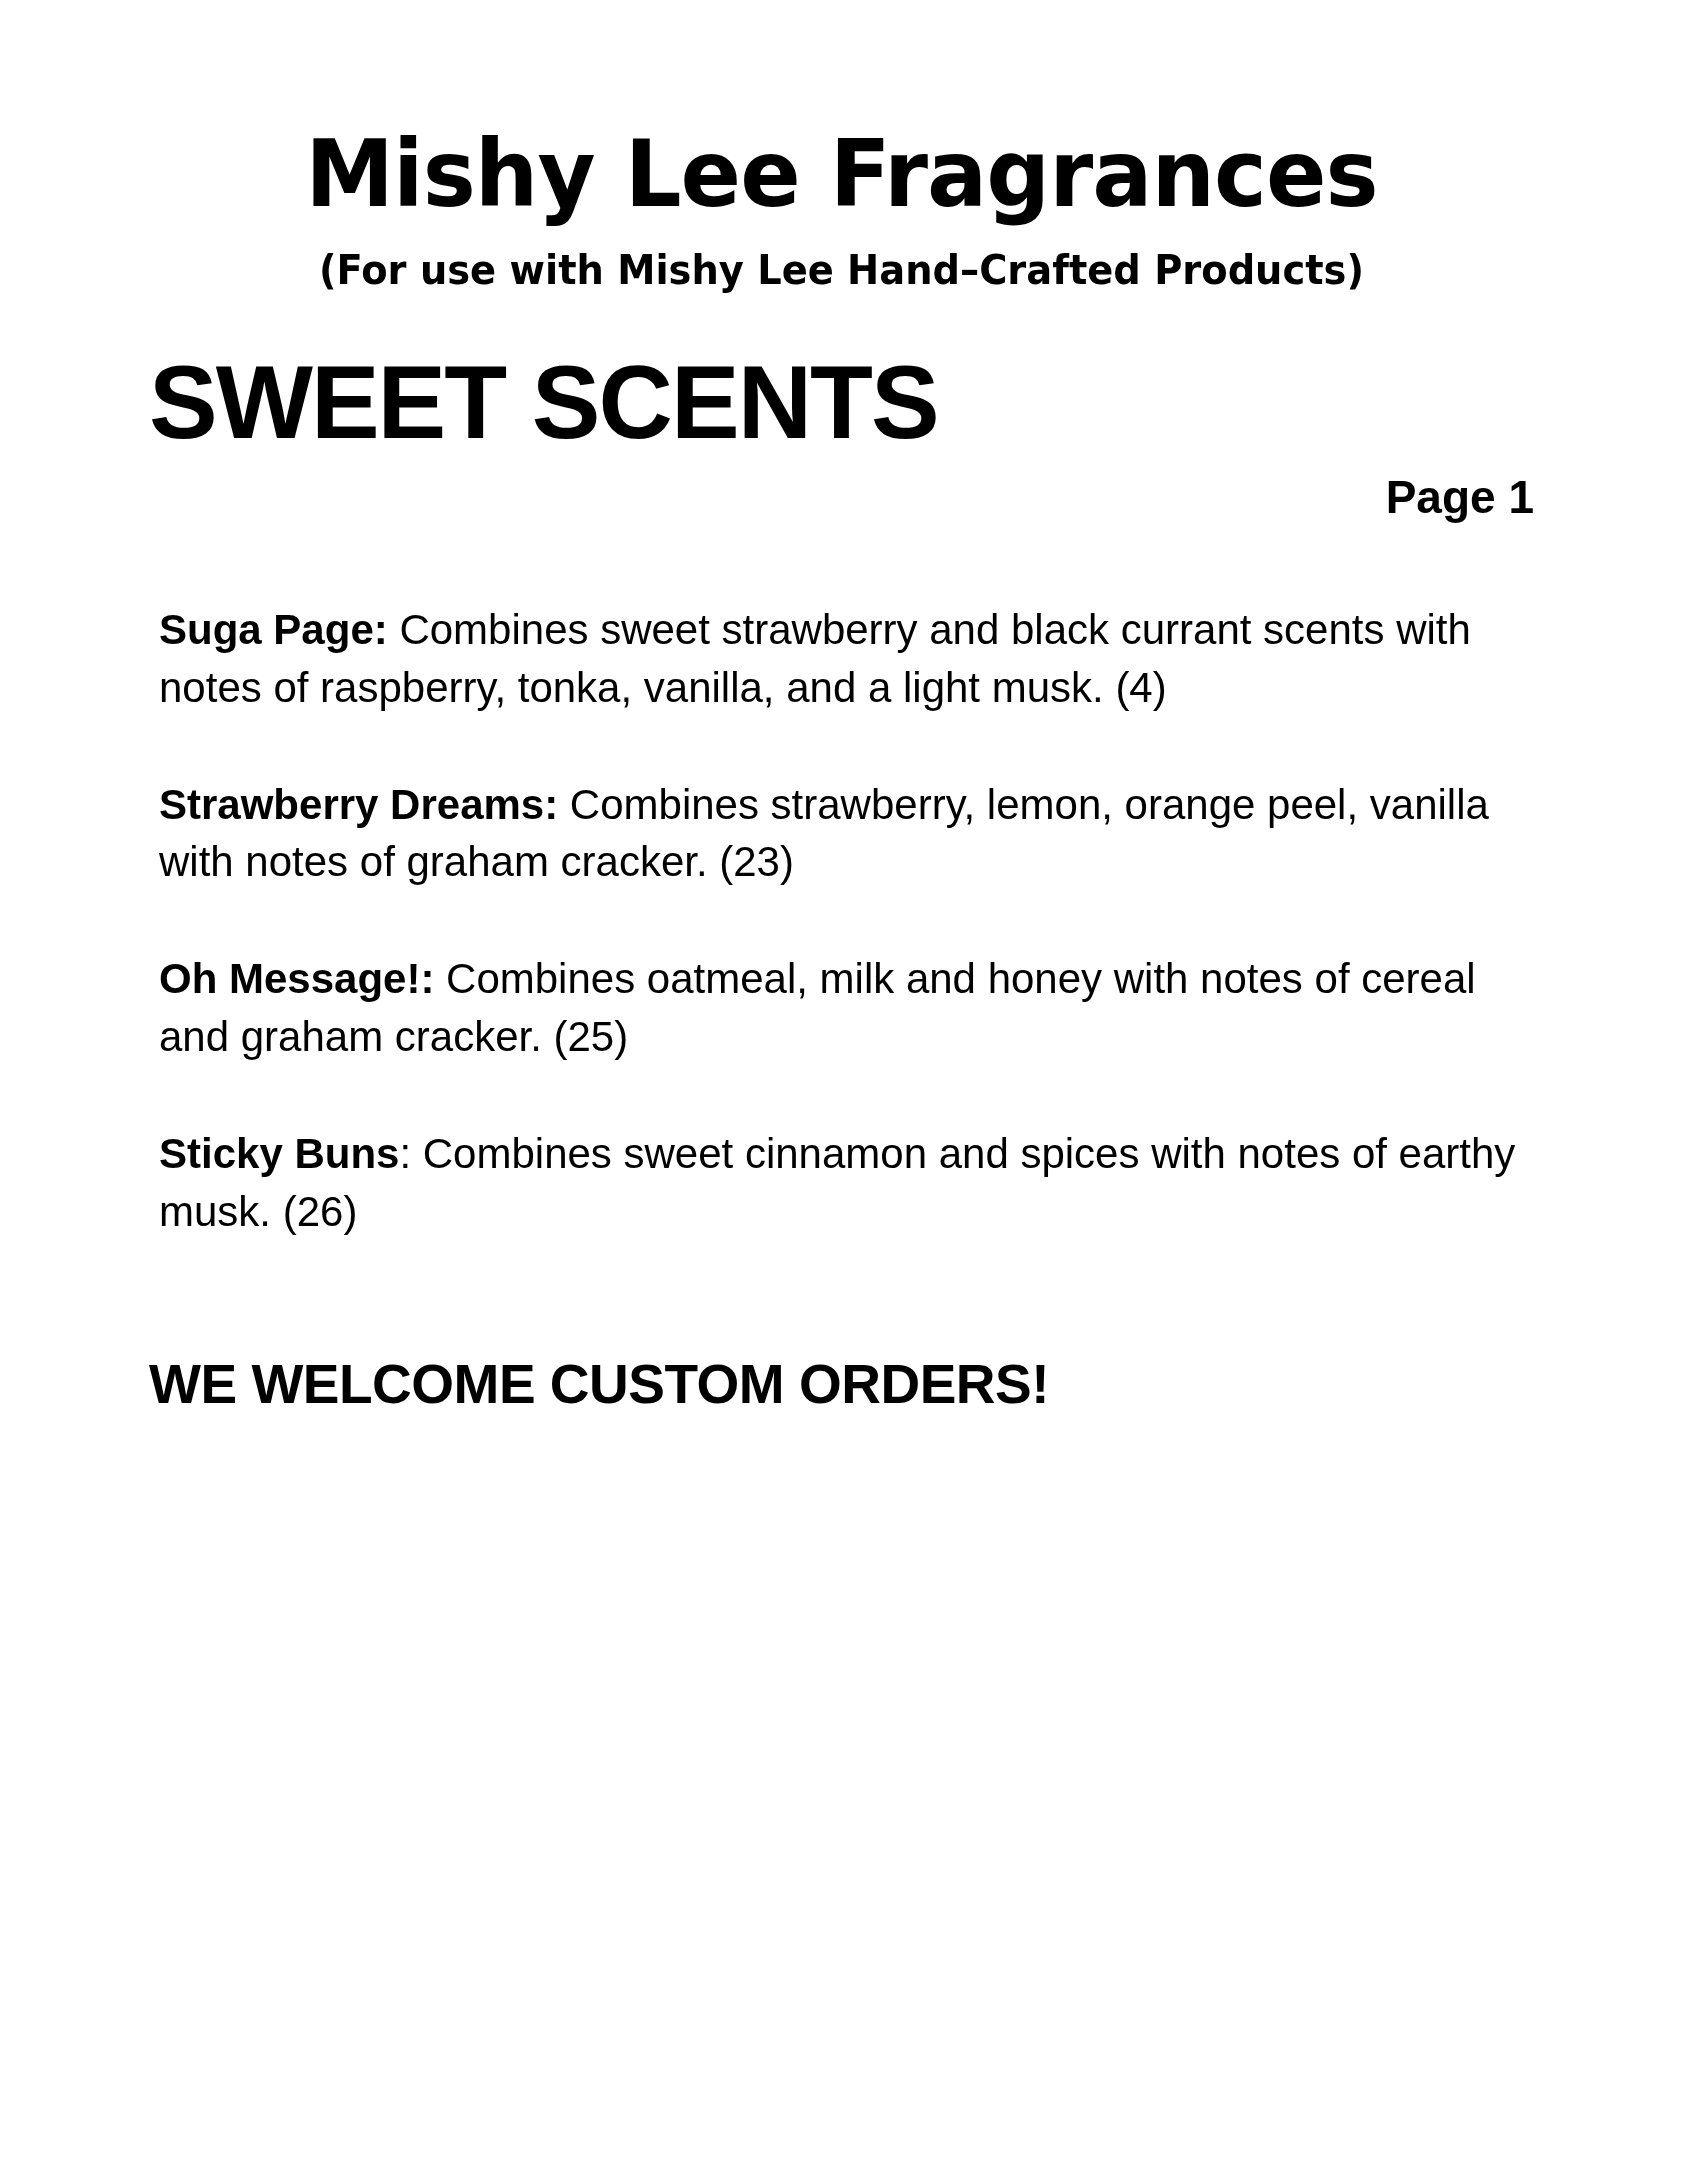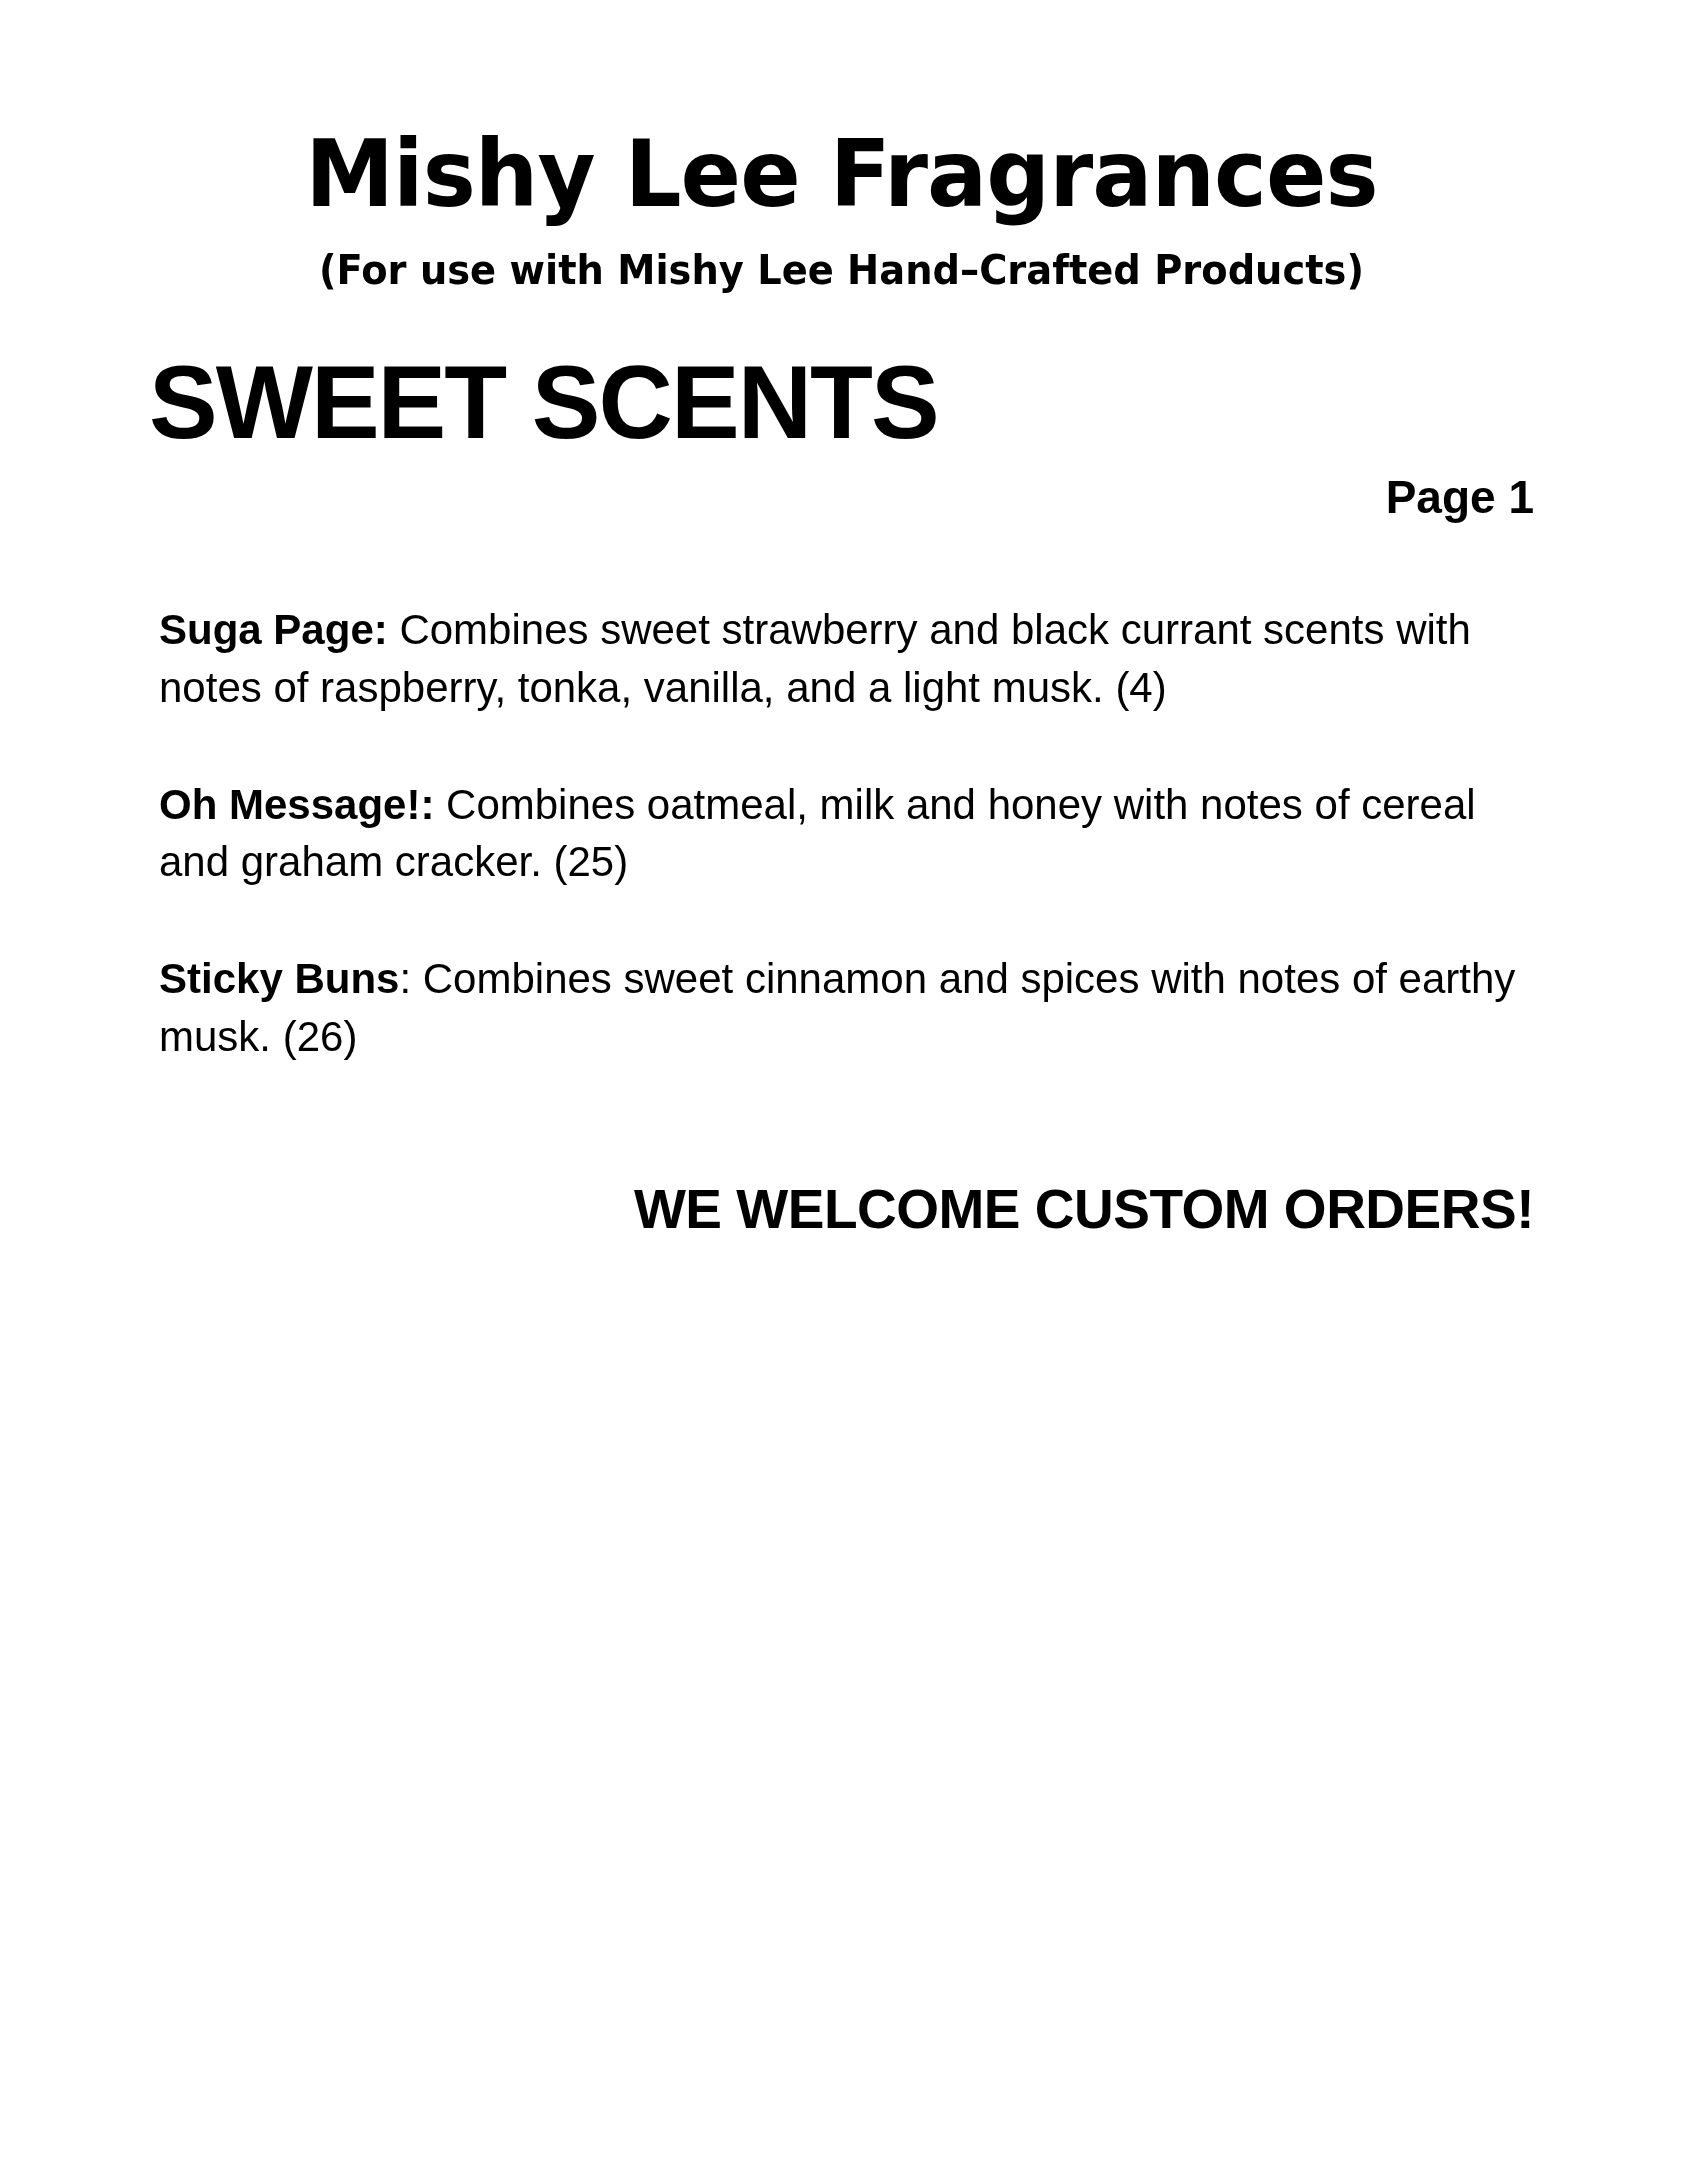--- a/index.html
+++ b/index.html
@@ -67,21 +67,21 @@
     font-size: 42px;
     line-height: 1.38;
     margin-bottom: 59px;
     letter-spacing: 0px;
   }
   .entry .name {
     font-weight: bold;
   }
   .footer {
     margin-top: 111px;
-    text-align: right;
+    text-align: left;
   }
   .custom-orders {
     font-family: "Liberation Sans", sans-serif;
     font-weight: bold;
     font-size: 55px;
     letter-spacing: -0.5px;
   }
   .contact {
     font-family: "Liberation Sans", sans-serif;
     font-weight: bold;
@@ -101,20 +101,23 @@
 
   <div class="section-title">SWEET SCENTS</div>
   <div class="page-label">Page 1</div>
 
   <div class="entries">
 
     <div class="entry">
       <span class="name">Suga Page:</span><span class="desc"> Combines sweet strawberry and black currant scents with notes of raspberry, tonka, vanilla, and a light musk. (4)</span>
     </div>
 
+    <div class="entry">
+      <span class="name">Strawberry Dreams:</span><span class="desc"> Combines strawberry, lemon, orange peel, vanilla with notes of graham cracker. (23)</span>
+    </div>
 
     <div class="entry">
       <span class="name">Oh Message!:</span><span class="desc"> Combines oatmeal, milk and honey with notes of cereal and graham cracker. (25)</span>
     </div>
 
     <div class="entry">
       <span class="name">Sticky Buns</span><span class="desc">: Combines sweet cinnamon and spices with notes of earthy musk. (26)</span>
     </div>
 
   </div>

